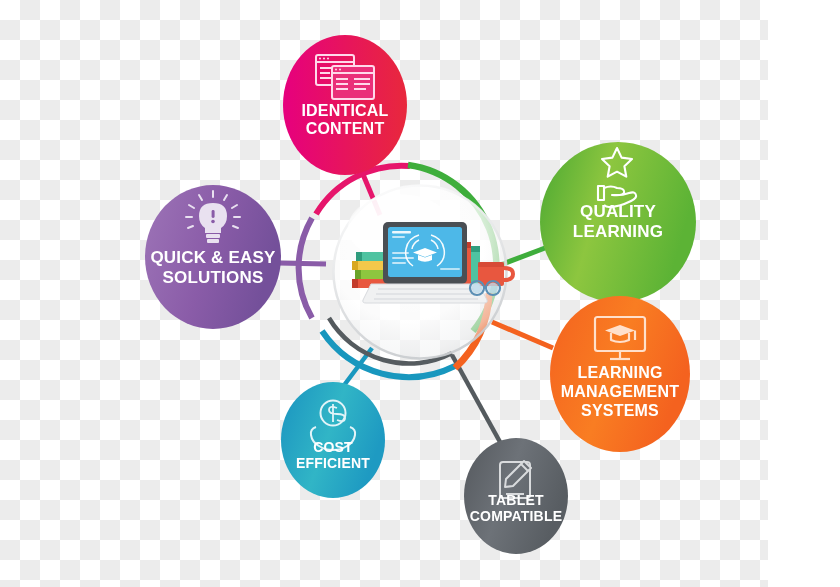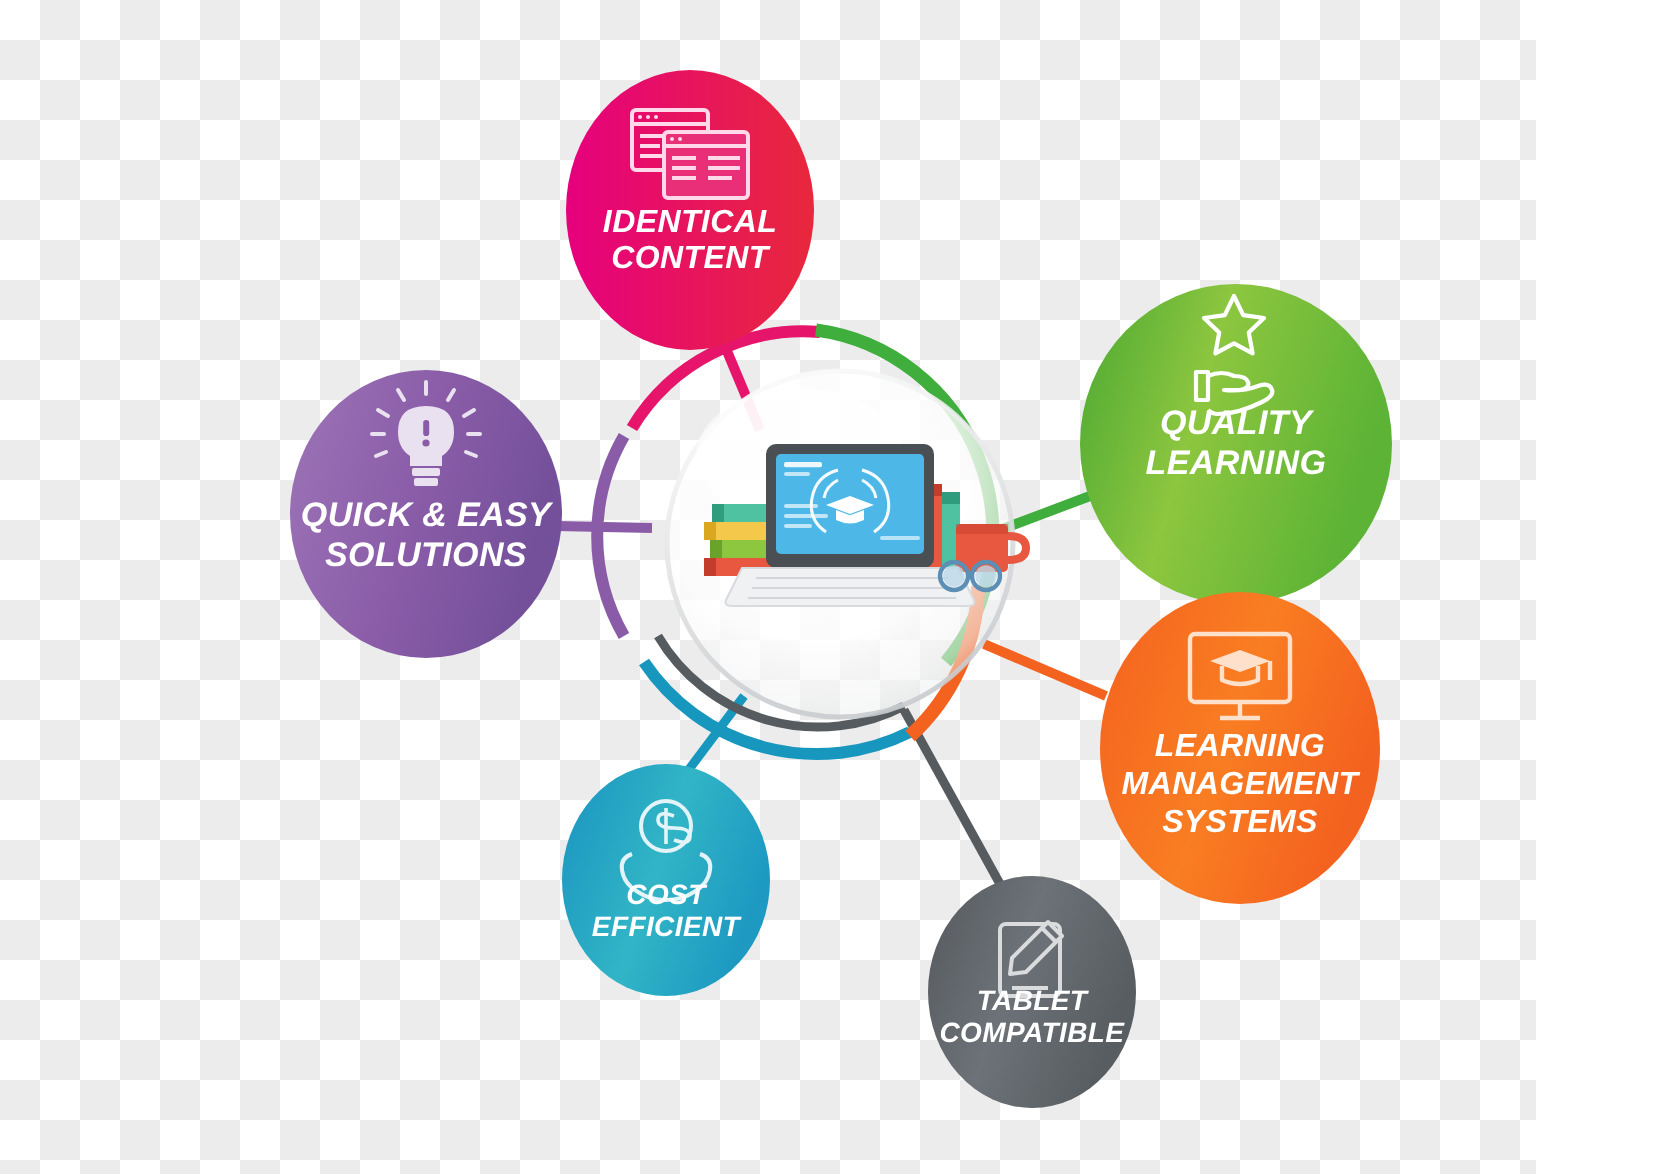--- a/index.html
+++ b/index.html
@@ -15,21 +15,20 @@
   #canvas {
     position: relative;
     width: 768px;
     height: 587px;
     background-color: #ffffff;
     background-image:
       linear-gradient(45deg, #ececec 25%, transparent 25%, transparent 75%, #ececec 75%, #ececec),
       linear-gradient(45deg, #ececec 25%, transparent 25%, transparent 75%, #ececec 75%, #ececec);
     background-size: 40px 40px;
     background-position: 0 0, 20px 20px;
-    font-style: italic;
   }
   #diagram-svg {
     position: absolute;
     left: 0;
     top: 0;
     width: 840px;
     height: 587px;
   }
   .node-label {
     font-family: "Liberation Sans", sans-serif;

